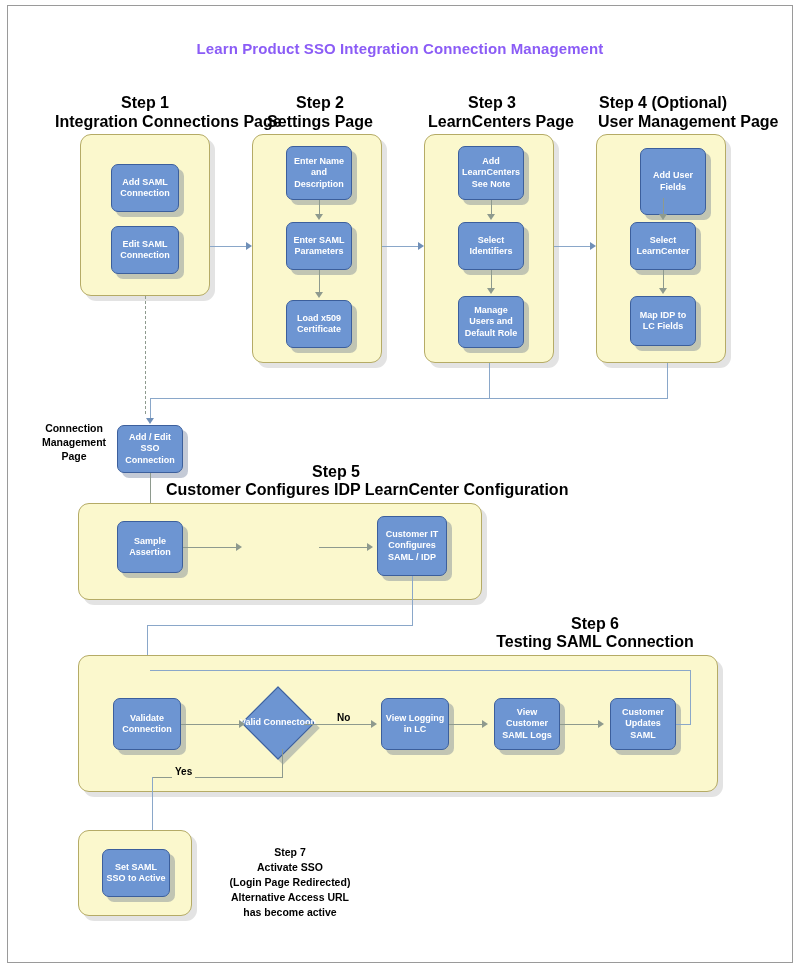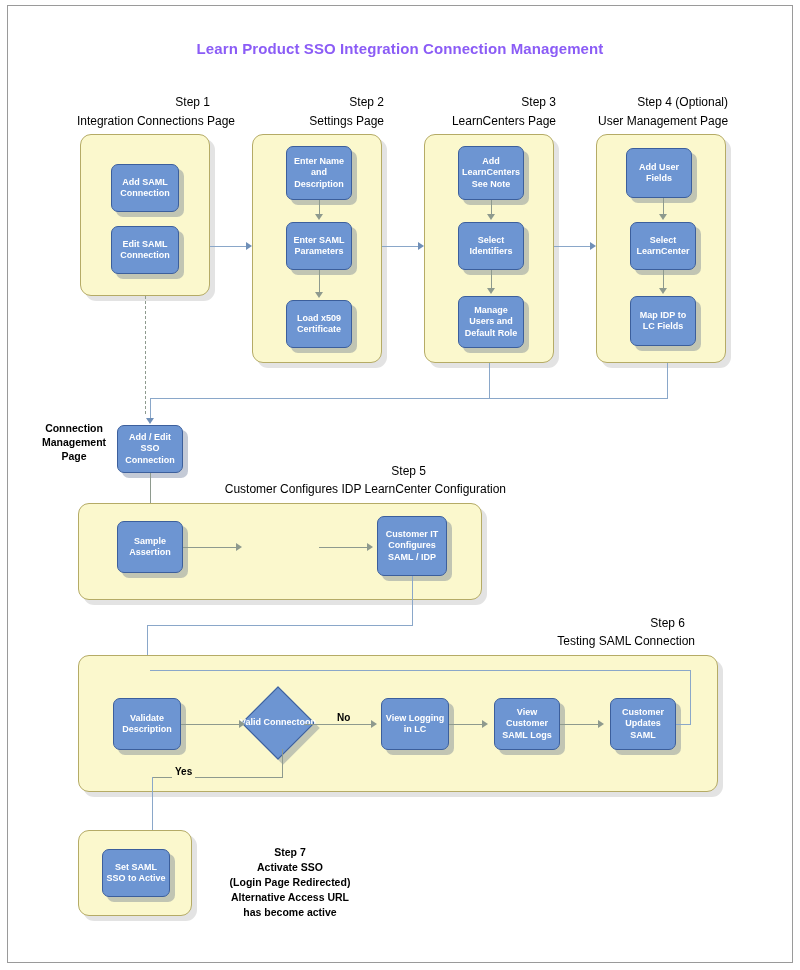--- a/index.html
+++ b/index.html
@@ -28,23 +28,23 @@
     left:0; right:0;
     top:40px;
     text-align:center;
     font-size:15px;
     font-weight:bold;
     color:#8b5cf6;
     letter-spacing:0.1px;
   }
   .step-label{
     position:absolute;
-    text-align:right;
-    font-size:12px;
-    font-weight:normal;
+    text-align:center;
+    font-size:16px;
+    font-weight:bold;
     color:#000;
     line-height:15px;
     white-space:nowrap;
   }
 
   
   .container-box{
     position:absolute;
     background:#fbf8cd;
     border:1px solid #b5ab66;
@@ -199,21 +199,21 @@
   <div class="container-box" style="left:424px;top:134px;width:130px;height:229px;"></div>
   <div class="node" style="left:458px;top:146px;width:66px;height:54px;">Add LearnCenters See Note</div>
   <div class="node" style="left:458px;top:222px;width:66px;height:48px;">Select Identifiers</div>
   <div class="node" style="left:458px;top:296px;width:66px;height:52px;">Manage Users and Default Role</div>
   <div class="conn v gray" style="left:491px;top:200px;height:16px;"></div>
   <div class="arrow down g" style="left:487px;top:214px;"></div>
   <div class="conn v gray" style="left:491px;top:270px;height:20px;"></div>
   <div class="arrow down g" style="left:487px;top:288px;"></div>
 
   <div class="container-box" style="left:596px;top:134px;width:130px;height:229px;"></div>
-  <div class="node" style="left:626px;top:148px;width:66px;height:50px;">Add User Fields</div>
+  <div class="node" style="left:640px;top:148px;width:66px;height:67px;">Add User Fields</div>
   <div class="node" style="left:630px;top:222px;width:66px;height:48px;">Select LearnCenter</div>
   <div class="node" style="left:630px;top:296px;width:66px;height:50px;">Map IDP to LC Fields</div>
   <div class="conn v gray" style="left:663px;top:198px;height:18px;"></div>
   <div class="arrow down g" style="left:659px;top:214px;"></div>
   <div class="conn v gray" style="left:663px;top:270px;height:20px;"></div>
   <div class="arrow down g" style="left:659px;top:288px;"></div>
 
   <div class="conn h" style="left:210px;top:246px;width:40px;"></div>
   <div class="arrow right" style="left:246px;top:242px;"></div>
 
@@ -248,21 +248,21 @@
 
   <div class="conn v" style="left:412px;top:576px;height:49px;"></div>
   <div class="conn h" style="left:147px;top:625px;width:266px;"></div>
   <div class="conn v" style="left:147px;top:625px;height:63px;"></div>
   <div class="arrow down" style="left:143px;top:686px;"></div>
 
   <div class="step-label" style="left:505px;top:616px;width:180px;">Step 6</div>
   <div class="step-label" style="left:495px;top:634px;width:200px;">Testing SAML Connection</div>
   <div class="container-box" style="left:78px;top:655px;width:640px;height:137px;"></div>
 
-  <div class="node" style="left:113px;top:698px;width:68px;height:52px;">Validate Description</div>
+  <div class="node" style="left:113px;top:698px;width:68px;height:52px;">Validate Connection</div>
 
   <div class="diamond-wrap" style="left:252px;top:697px;width:52px;height:52px;">
     <div class="dshadow"></div>
     <div class="dshape"></div>
     <div class="dtext">Valid Connectoon</div>
   </div>
 
   <div class="node" style="left:381px;top:698px;width:68px;height:52px;">View Logging in LC</div>
   <div class="node" style="left:610px;top:698px;width:66px;height:52px;">Customer Updates SAML</div>
   <div class="node" style="left:494px;top:698px;width:66px;height:52px;">View Customer SAML Logs</div>

